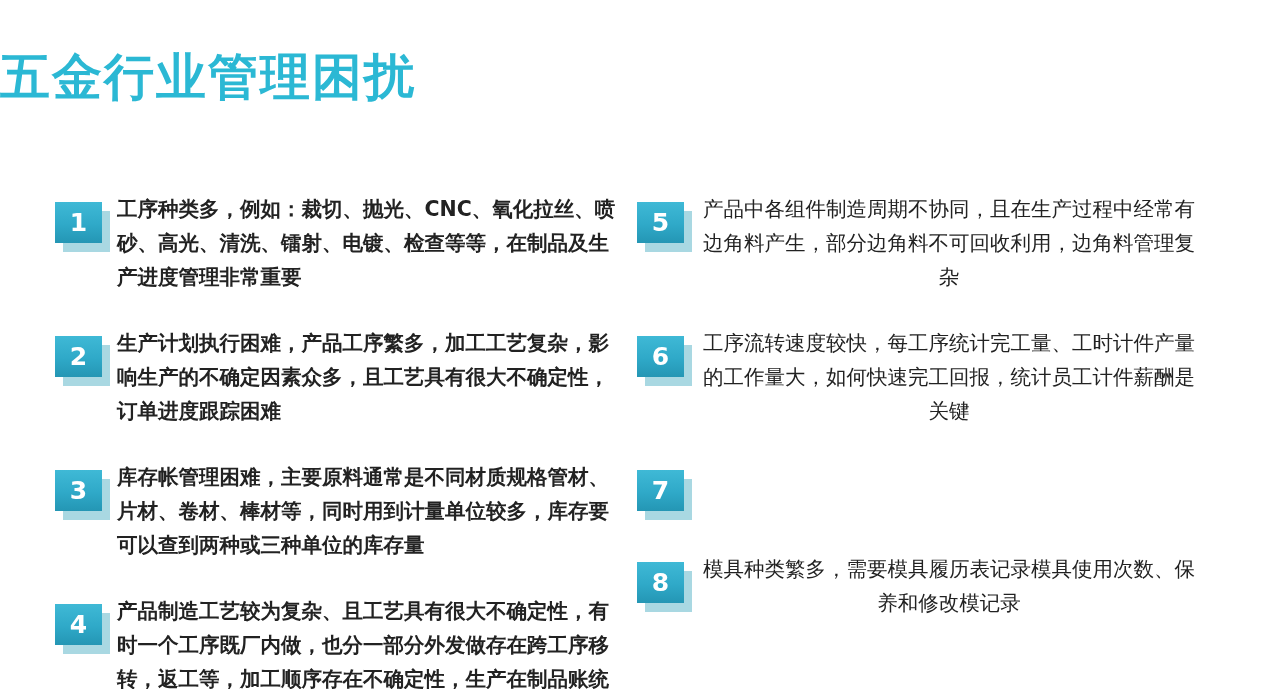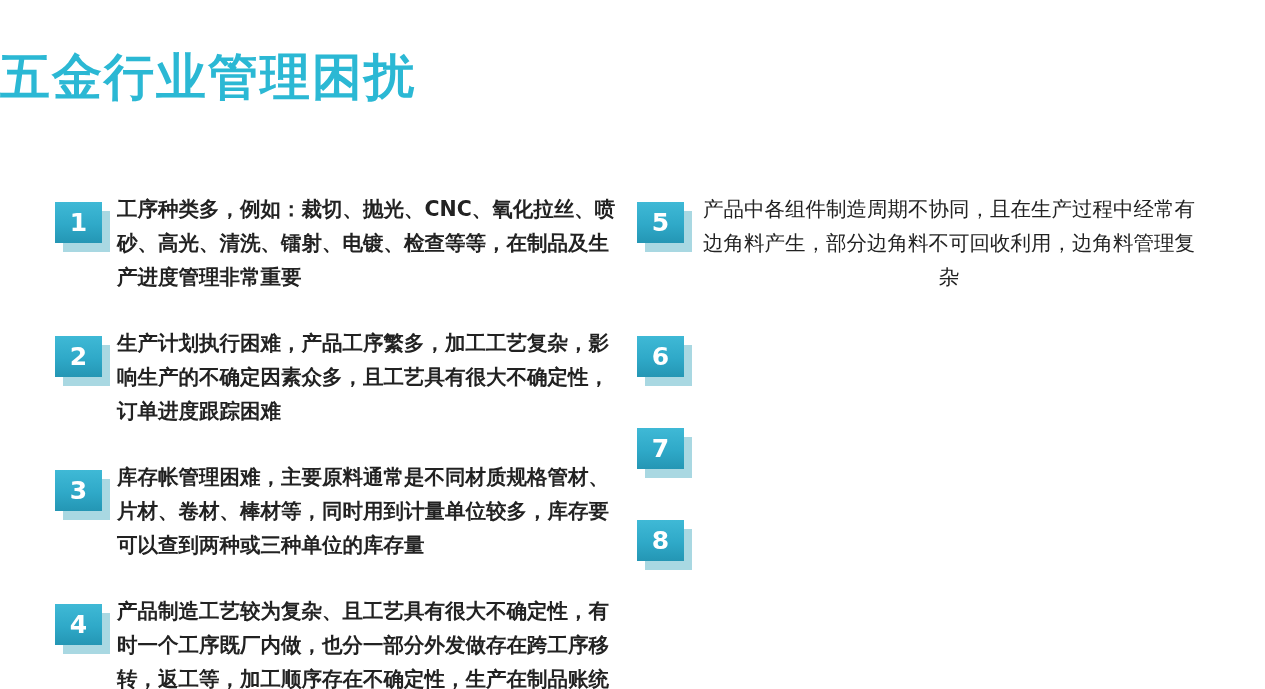--- a/index.html
+++ b/index.html
@@ -149,33 +149,35 @@
           <div class="badge">5</div>
         </div>
         <div class="item-text">产品中各组件制造周期不协同，且在生产过程中经常有边角料产生，部分边角料不可回收利用，边角料管理复杂</div>
       </div>
 
       <div class="item">
         <div class="badge-wrap">
           <div class="badge-shadow"></div>
           <div class="badge">6</div>
         </div>
+        <div class="item-text">工序流转速度较快，每工序统计完工量、工时计件产量的工作量大，如何快速完工回报，统计员工计件薪酬是关键</div>
       </div>
 
       <div class="item">
         <div class="badge-wrap">
           <div class="badge-shadow"></div>
           <div class="badge">7</div>
         </div>
       </div>
 
       <div class="item">
         <div class="badge-wrap">
           <div class="badge-shadow"></div>
           <div class="badge">8</div>
         </div>
+        <div class="item-text">模具种类繁多，需要模具履历表记录模具使用次数、保养和修改模记录</div>
       </div>
 
     </div>
 
   </div>
 
 </div>
 
 </body></html>

